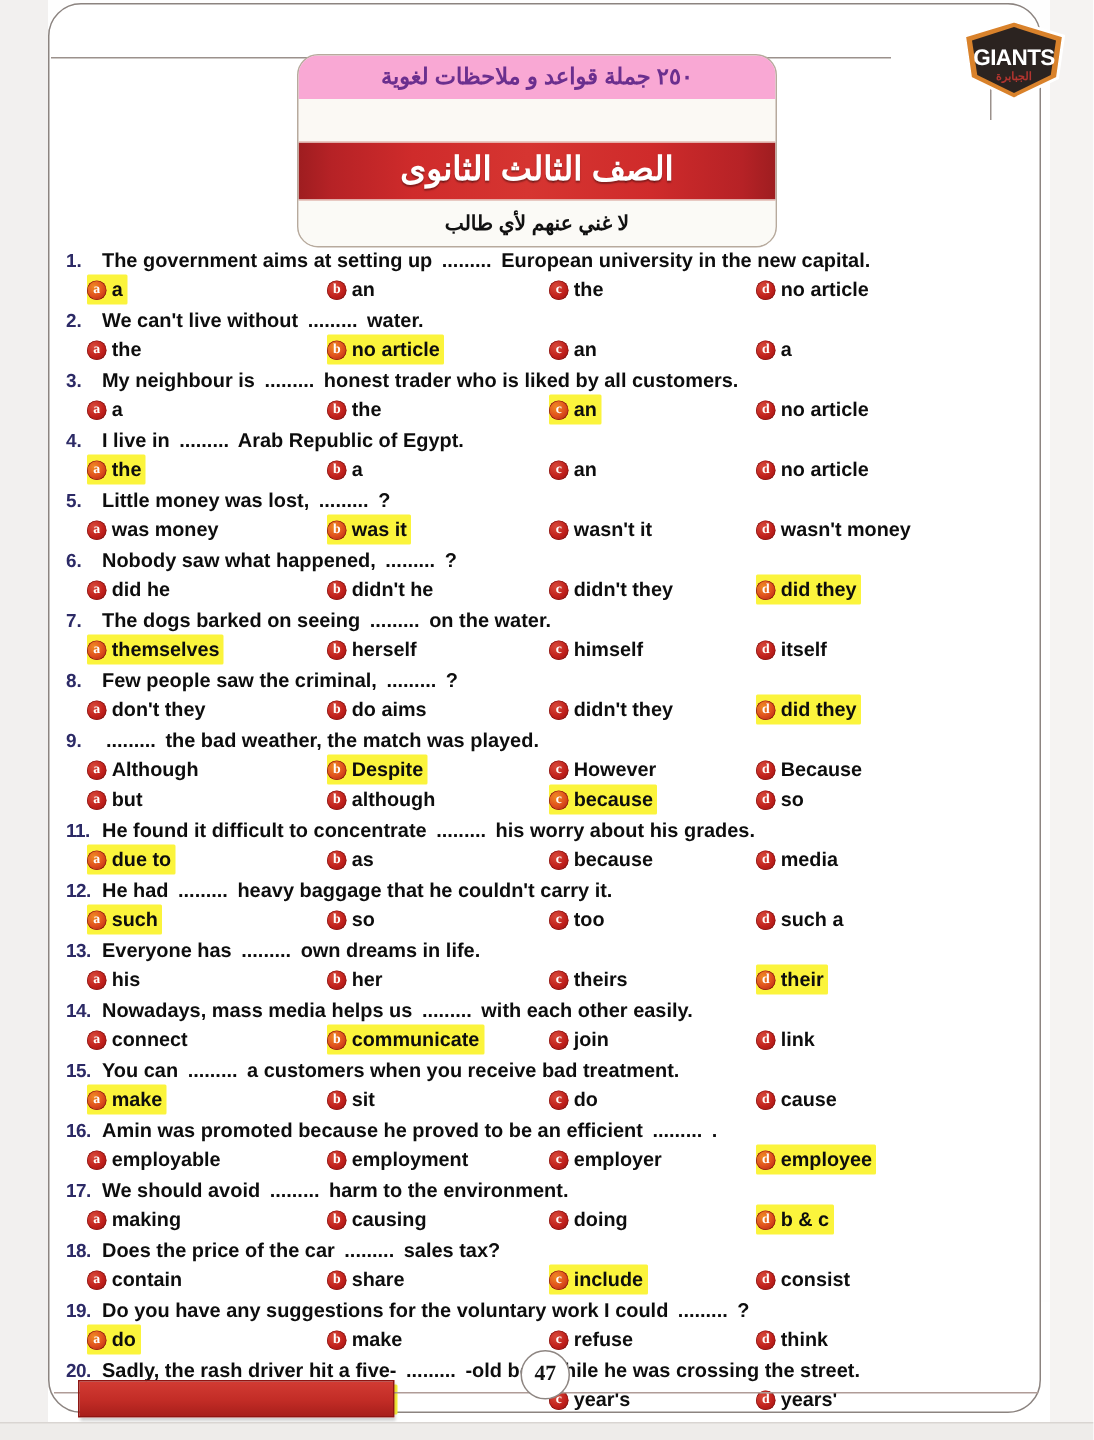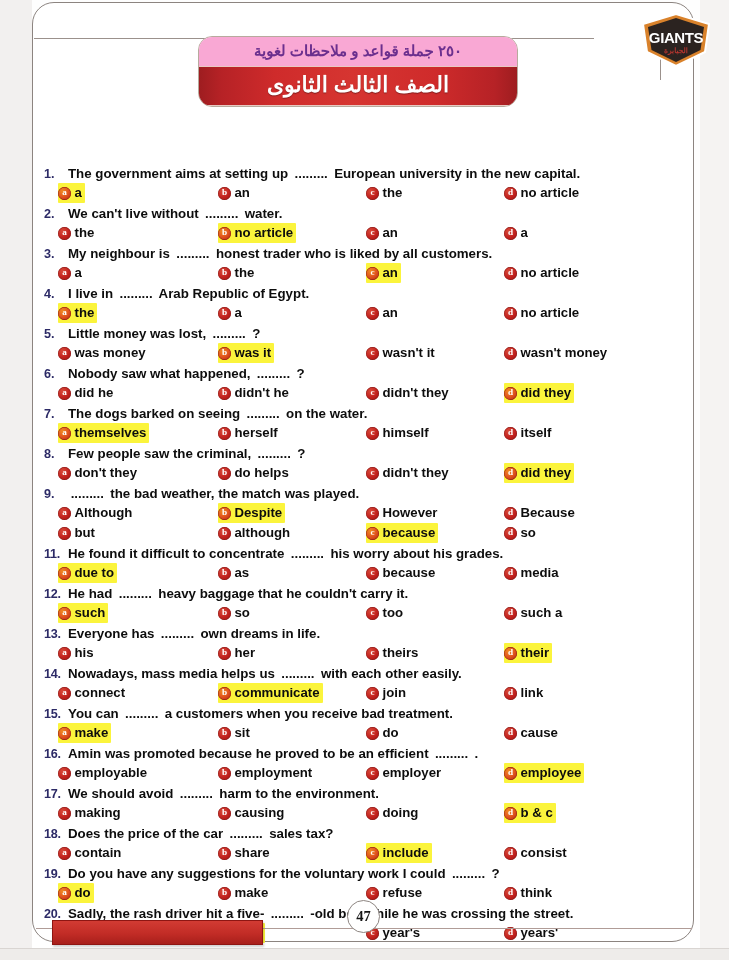--- a/index.html
+++ b/index.html
@@ -95,20 +95,21 @@
     background: #f9a8d4;
   }
   #title-banner {
     background: linear-gradient(to right,
       #9e1d20 0%, #b62226 7%, #cf2b2b 24%, #d63531 48%,
       #cf2b2b 74%, #b62226 93%, #9e1d20 100%);
     border-top: 1px solid #e8c9c2;
     border-bottom: 1px solid #e8c9c2;
     text-align: center;
     padding: 5px 0 7px 0;
+    margin-top: 28px;
   }
   #title-banner span {
     color: #ffffff;
     font-size: 22px;
     font-weight: bold;
     direction: rtl;
     text-shadow: 0 1px 1px rgba(0,0,0,.35);
   }
   #title-line3 {
     text-align: center;
@@ -247,20 +248,21 @@
       <text x="39" y="31" text-anchor="middle" font-family="'Liberation Sans', sans-serif" font-size="15" font-weight="bold" fill="#ffffff" letter-spacing="-0.4">GIANTS</text>
       <text x="39" y="41" text-anchor="middle" font-family="'Liberation Sans', sans-serif" font-size="7.5" font-weight="bold" fill="#b3352f" direction="rtl">الجبابرة</text>
     </svg>
   </div>
 
   <div id="title-card">
     <div id="title-line1">٢٥٠ جملة قواعد و ملاحظات لغوية</div>
     <div id="title-banner">
       <span>الصف الثالث الثانوى</span>
     </div>
+    <div id="title-line3">لا غني عنهم لأي طالب</div>
   </div>
 
   <div id="questions">
       <div class="q-block">
         <div class="q-stem">
           <span class="q-num">1.</span>
           <span class="q-text">The government aims at setting up  .........  European university in the new capital.</span>
         </div>
         <div class="q-opts">
           <div class="opt c0">
@@ -489,21 +491,21 @@
         <div class="q-opts">
           <div class="opt c0">
             <span class="opt-wrap">
               <span class="bullet">a</span>
               <span class="opt-label">don't they</span>
             </span>
           </div>
           <div class="opt c1">
             <span class="opt-wrap">
               <span class="bullet">b</span>
-              <span class="opt-label">do helps</span>
+              <span class="opt-label">do aims</span>
             </span>
           </div>
           <div class="opt c2">
             <span class="opt-wrap">
               <span class="bullet">c</span>
               <span class="opt-label">didn't they</span>
             </span>
           </div>
           <div class="opt c3">
             <span class="opt-wrap hl">

